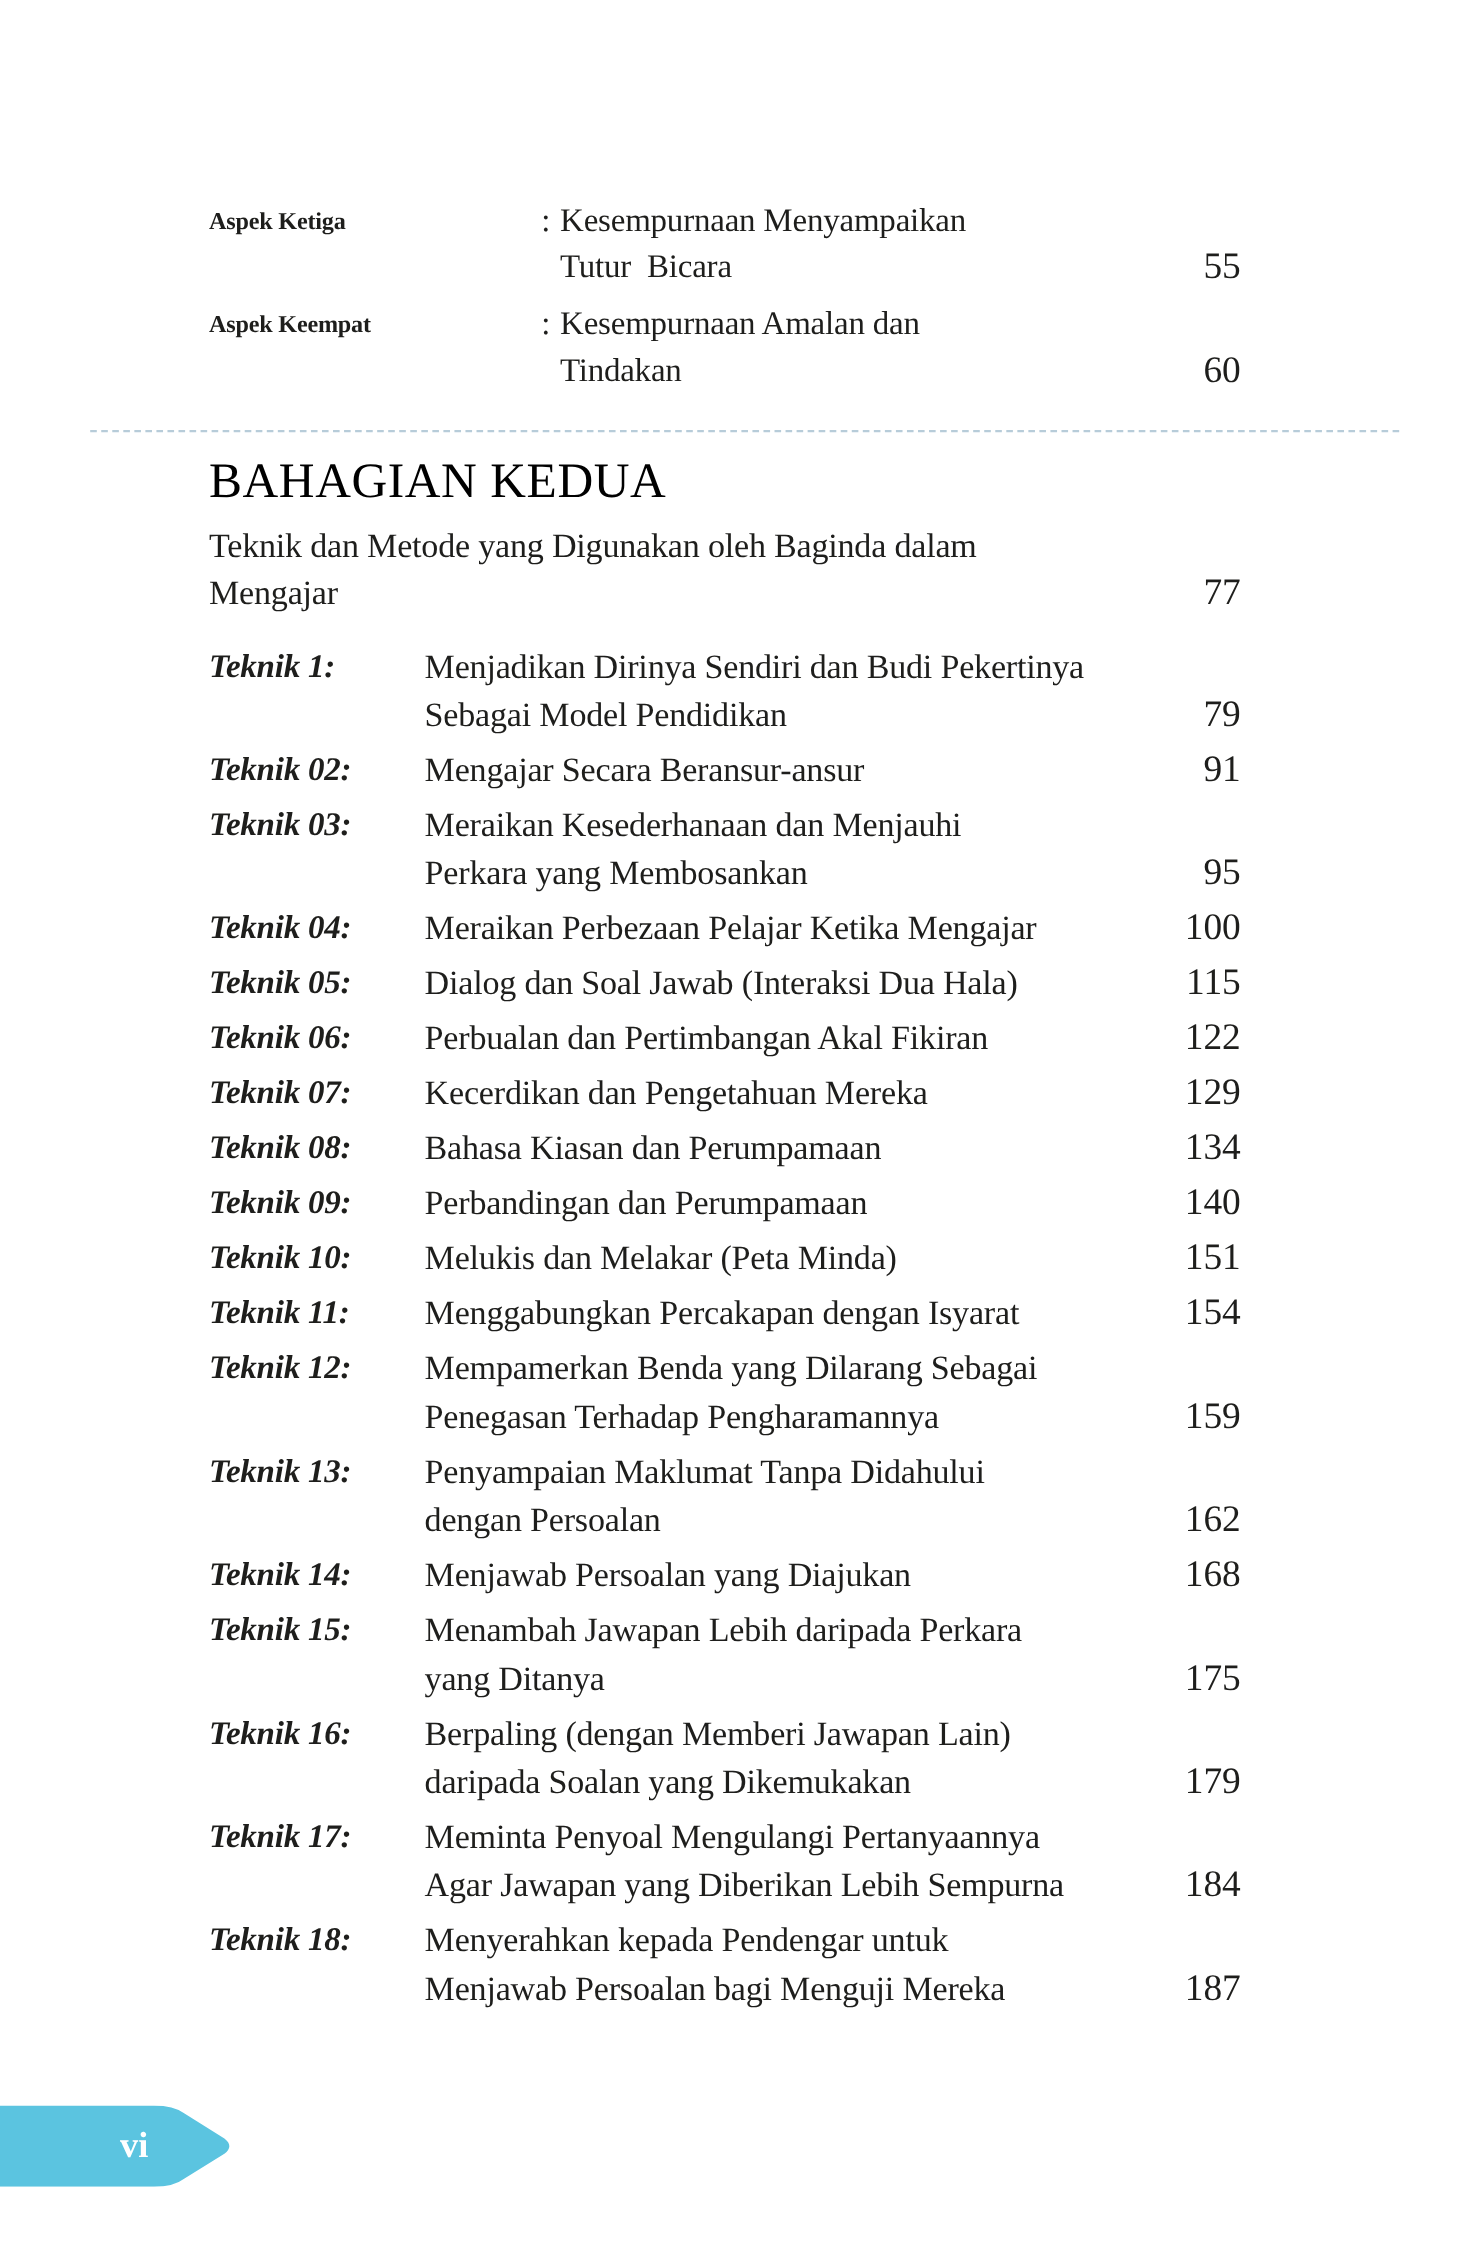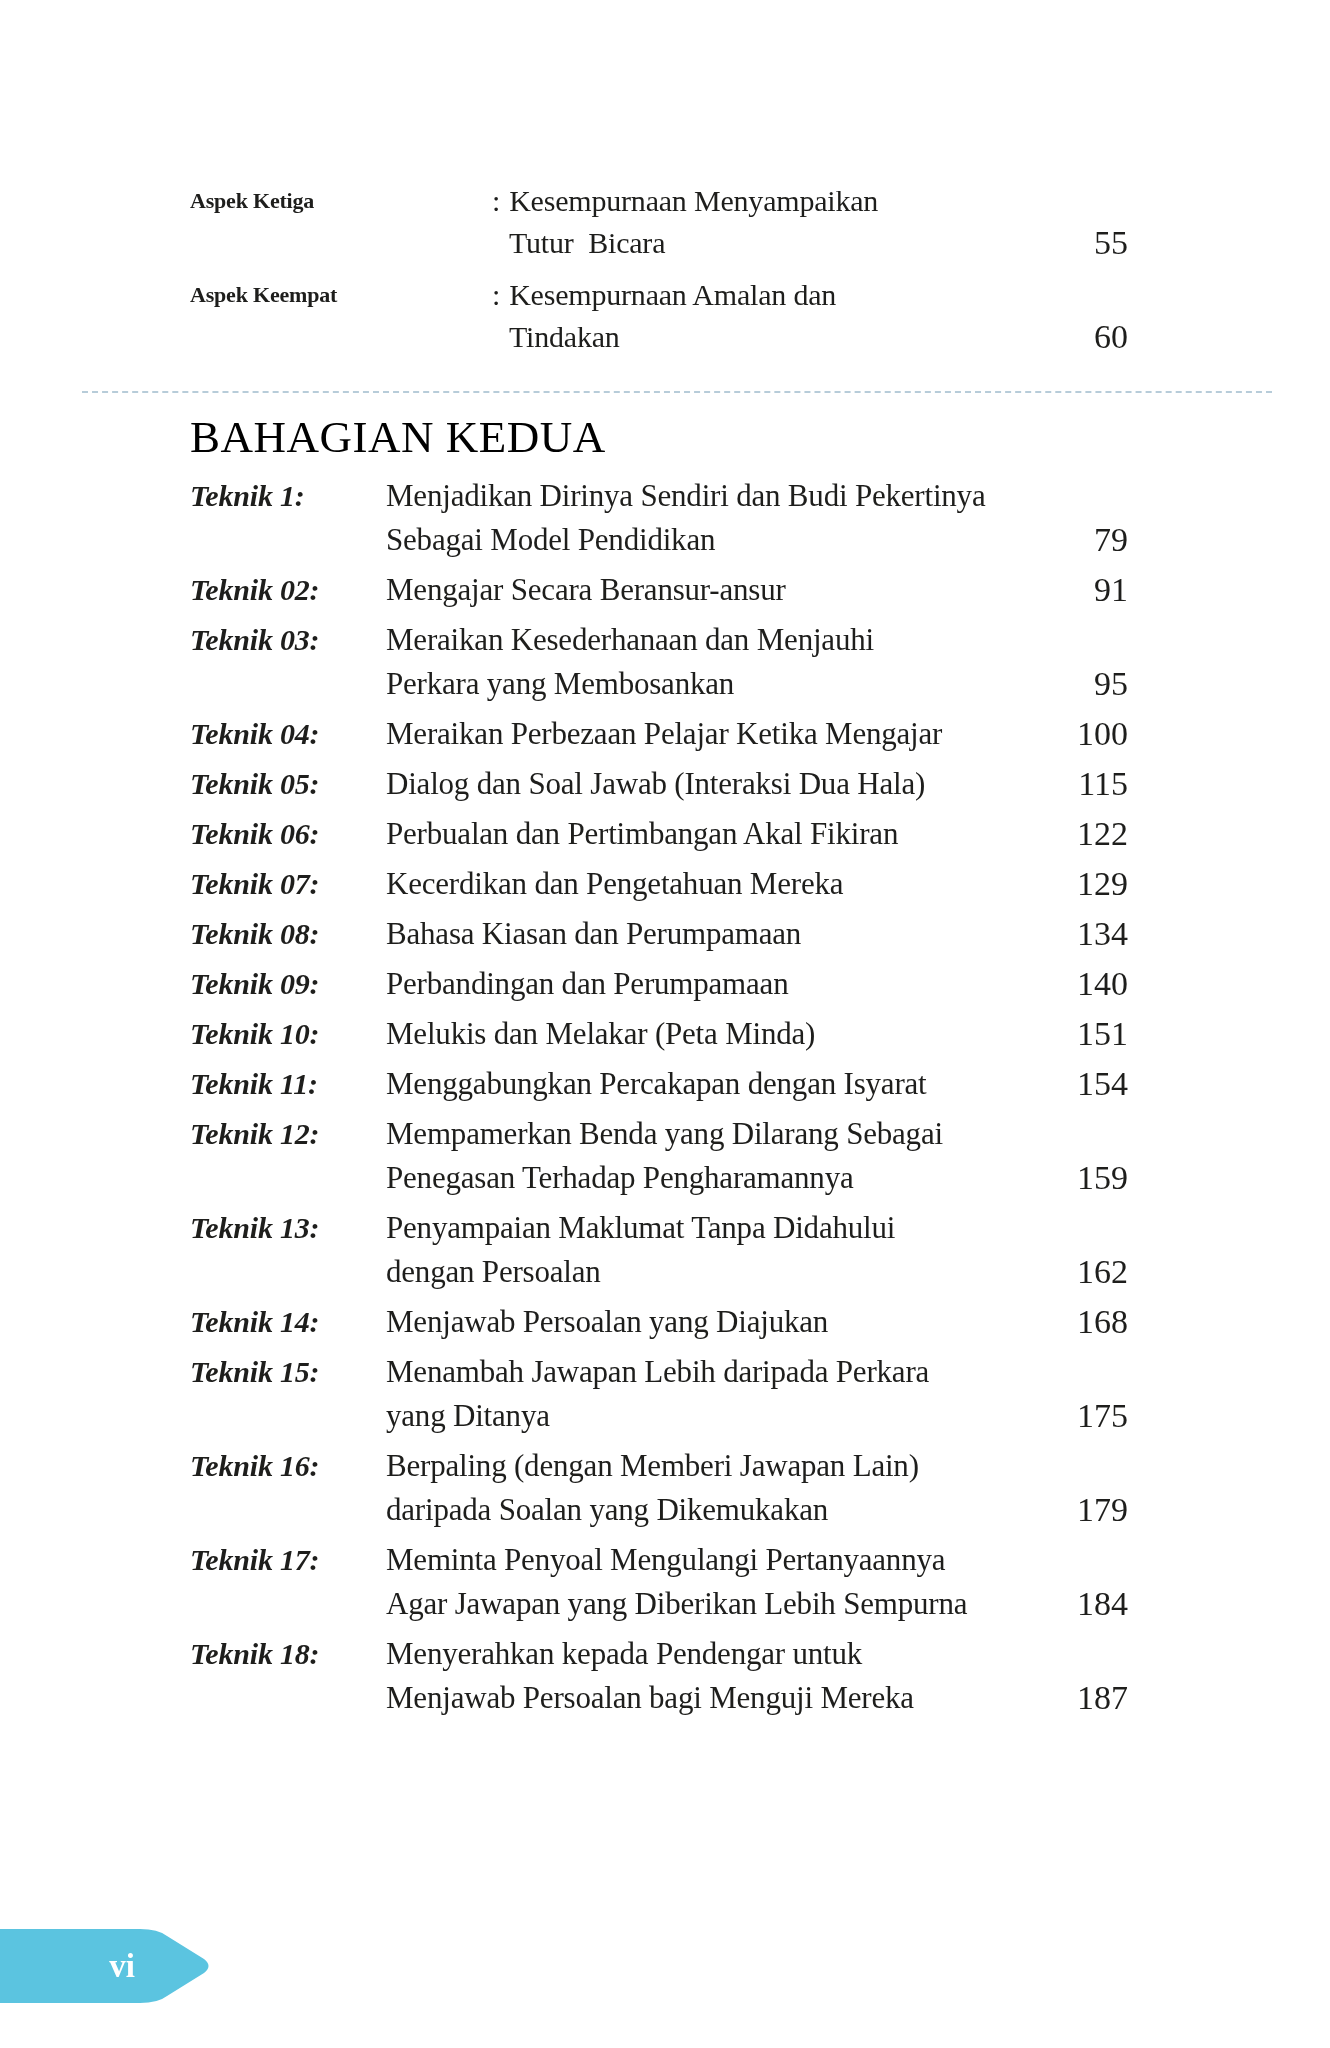--- a/index.html
+++ b/index.html
@@ -65,21 +65,21 @@
     font-weight: bold;
     font-style: italic;
     font-size: 30px;
     line-height: 44px;
     letter-spacing: -0.2px;
   }
   .trow .desc { font-size: 31px; line-height: 44px; }
   .trow .pnum { line-height: 44px; }
 
   
-  .tab { position: absolute; left: 0; top: 1914px; width: 214px; height: 74px; margin-top: 15px; }
+  .tab { position: absolute; left: 0; top: 1914px; width: 214px; height: 74px; }
   .tab svg { display: block; }
   .tab-label {
     position: absolute;
     left: 70px;
     top: 0;
     width: 104px;
     height: 74px;
     display: flex;
     align-items: center;
     justify-content: center;
@@ -110,20 +110,27 @@
       </div>
       <div class="pnum">60</div>
     </div>
   </div>
 
   <div class="divider"></div>
 
   <div class="main">
     <div class="heading">BAHAGIAN KEDUA</div>
 
+    <div class="intro">
+      <div class="desc">
+        <div class="dline">Teknik dan Metode yang Digunakan oleh Baginda dalam</div>
+        <div class="dline">Mengajar</div>
+      </div>
+      <div class="pnum">77</div>
+    </div>
 
     <div class="trow">
       <div class="tlabel">Teknik 1:</div>
       <div class="desc">
         <div class="dline">Menjadikan Dirinya Sendiri dan Budi Pekertinya</div>
         <div class="dline">Sebagai Model Pendidikan</div>
       </div>
       <div class="pnum">79</div>
     </div>
 

